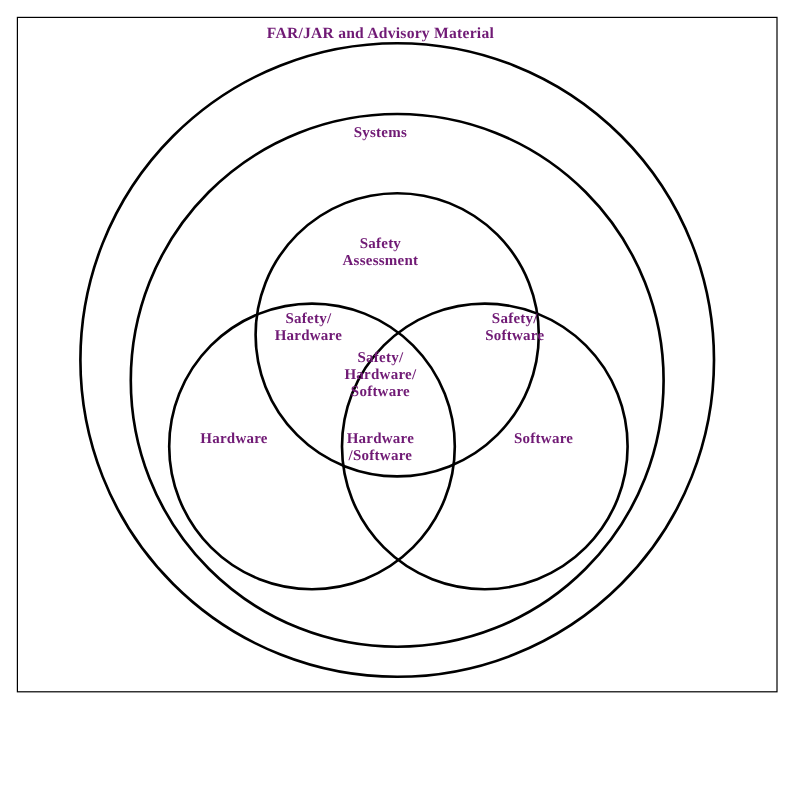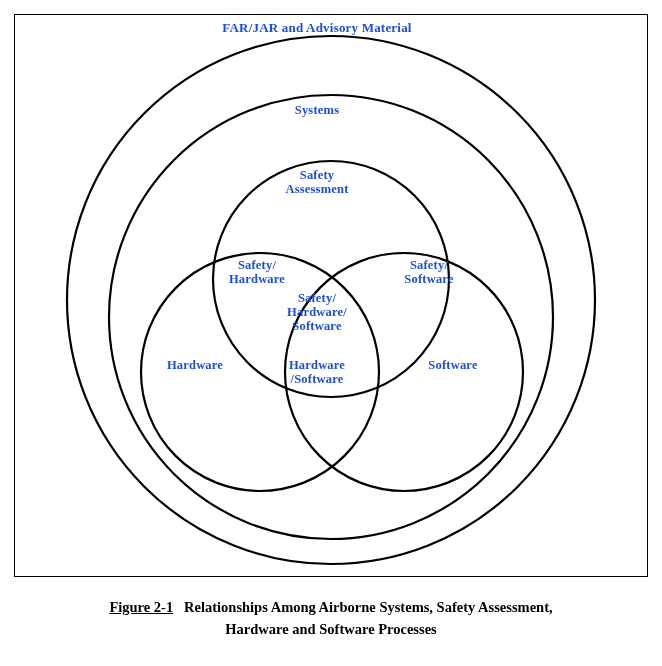--- a/index.html
+++ b/index.html
@@ -45,21 +45,21 @@
     stroke-width: 2.2;
   }
   .lbl {
     position: absolute;
     text-align: center;
     font-weight: bold;
     font-size: 12.5px;
     line-height: 14px;
     letter-spacing: 0.2px;
     white-space: pre-line;
-    color: #1d4ed8;
+    color: #701a75;
   }
   .lbl-top {
     font-size: 13px;
   }
   .caption {
     position: absolute;
     left: 14px;
     top: 596px;
     width: 634px;
     text-align: center;
@@ -83,39 +83,34 @@
     <circle cx="317" cy="303" r="222"></circle>
     <circle cx="317" cy="265" r="118"></circle>
     <circle cx="246" cy="358" r="119"></circle>
     <circle cx="390" cy="358" r="119"></circle>
   </svg>
 
   <div class="lbl lbl-top" style="left:157px; top:21px; width:320px;">FAR/JAR and Advisory Material</div>
 
   <div class="lbl" style="left:217px; top:103px; width:200px;text-align:center;">Systems</div>
 
-  <div class="lbl" style="left:257px; top:168px; width:120px;text-align:center;">Safety
+  <div class="lbl" style="left:257px; top:196px; width:120px;text-align:center;">Safety
 Assessment</div>
 
   <div class="lbl" style="left:202px; top:258px; width:110px;">Safety/
 Hardware</div>
 
   <div class="lbl" style="left:374px; top:258px; width:110px;">Safety/
 Software</div>
 
   <div class="lbl" style="left:272px; top:291px; width:90px;">Safety/
 Hardware/
 Software</div>
 
   <div class="lbl" style="left:140px; top:358px; width:110px;">Hardware</div>
 
   <div class="lbl" style="left:275px; top:358px; width:84px;">Hardware
 /Software</div>
 
   <div class="lbl" style="left:398px; top:358px; width:110px;">Software</div>
 
-  <div class="caption">
-    <span class="fignum">Figure 2-1</span>&nbsp;&nbsp;
-    <span>Relationships Among Airborne Systems, Safety Assessment,</span><br>
-    <span>Hardware and Software Processes</span>
-  </div>
 
 </div>
 
 </body></html>

